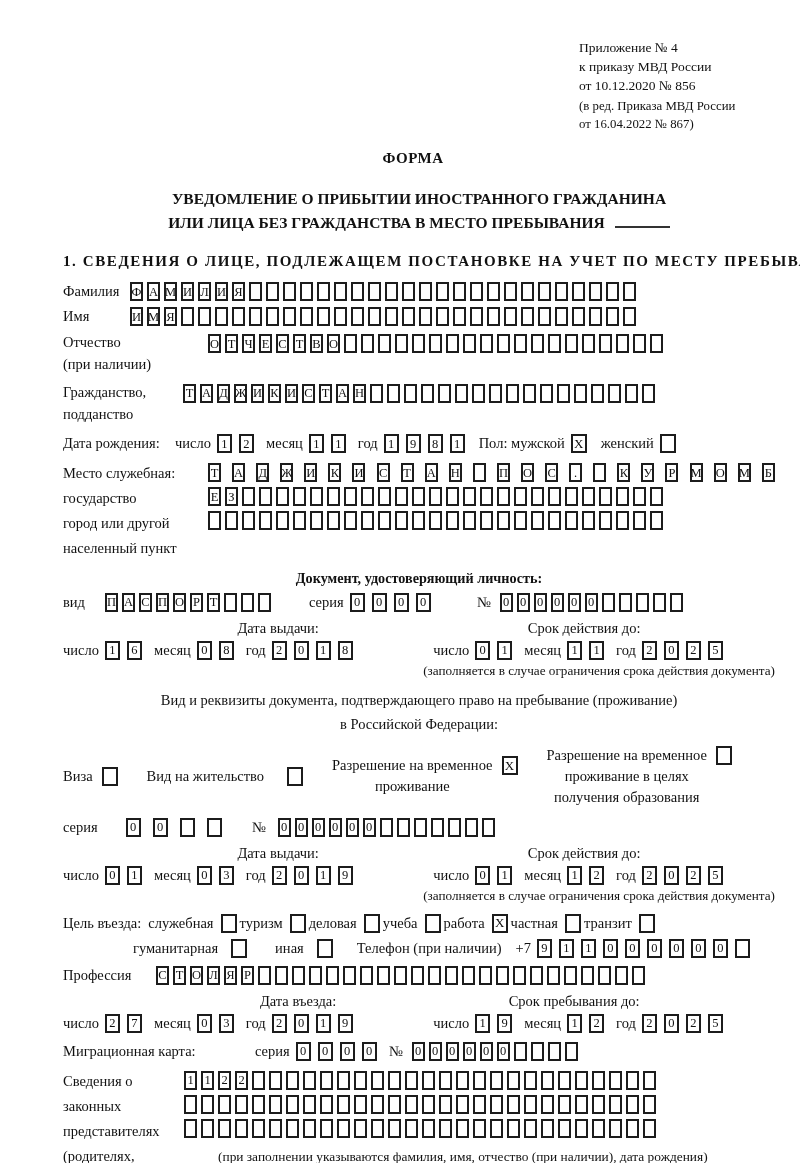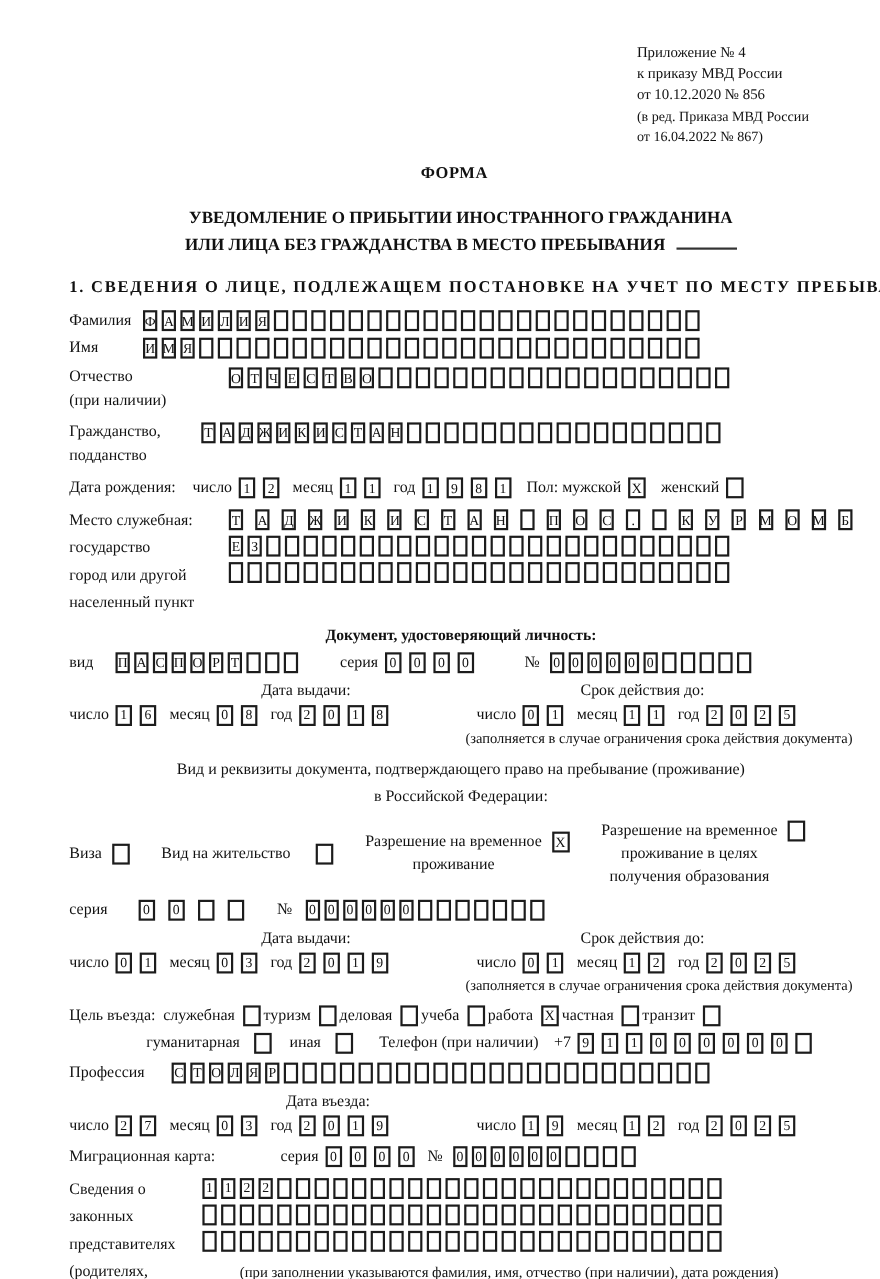--- a/index.html
+++ b/index.html
@@ -575,21 +575,21 @@
       <span>транзит</span>
       <span class="cb"></span>
     </span>
   </div>
 
   <div class="frow" style="margin-left:70px">
     <span class="pair">
       <span>гуманитарная</span>
       <span class="cb gap6"></span>
     </span>
-    <span class="pair" style="margin-left:16px">
+    <span class="pair" style="margin-left:28px">
       <span>иная</span>
       <span class="cb gap6"></span>
     </span>
     <span class="lb" style="margin-left:24px">Телефон (при наличии)</span>
     <span class="lb gap14">+7</span>
     <span class="boxes sp gap6">
         <span class="box">9</span>
         <span class="box">1</span>
         <span class="box">1</span>
         <span class="box">0</span>
@@ -633,20 +633,21 @@
         <span class="box"></span>
         <span class="box"></span>
         <span class="box"></span>
         <span class="box"></span>
       </span>
   </div>
 
   <div class="dates">
     <div class="dates-heads">
       <span class="dh-l entry">Дата въезда:</span>
+      <span class="dh-r entry">Срок пребывания до:</span>
     </div>
     <div class="dates-row">
       <span class="dcol-l">
         <span>число</span>
         <span class="boxes sp gap6">
             <span class="box">2</span>
             <span class="box">7</span>
           </span>
         <span class="gap12">месяц</span>
         <span class="boxes sp gap6">

